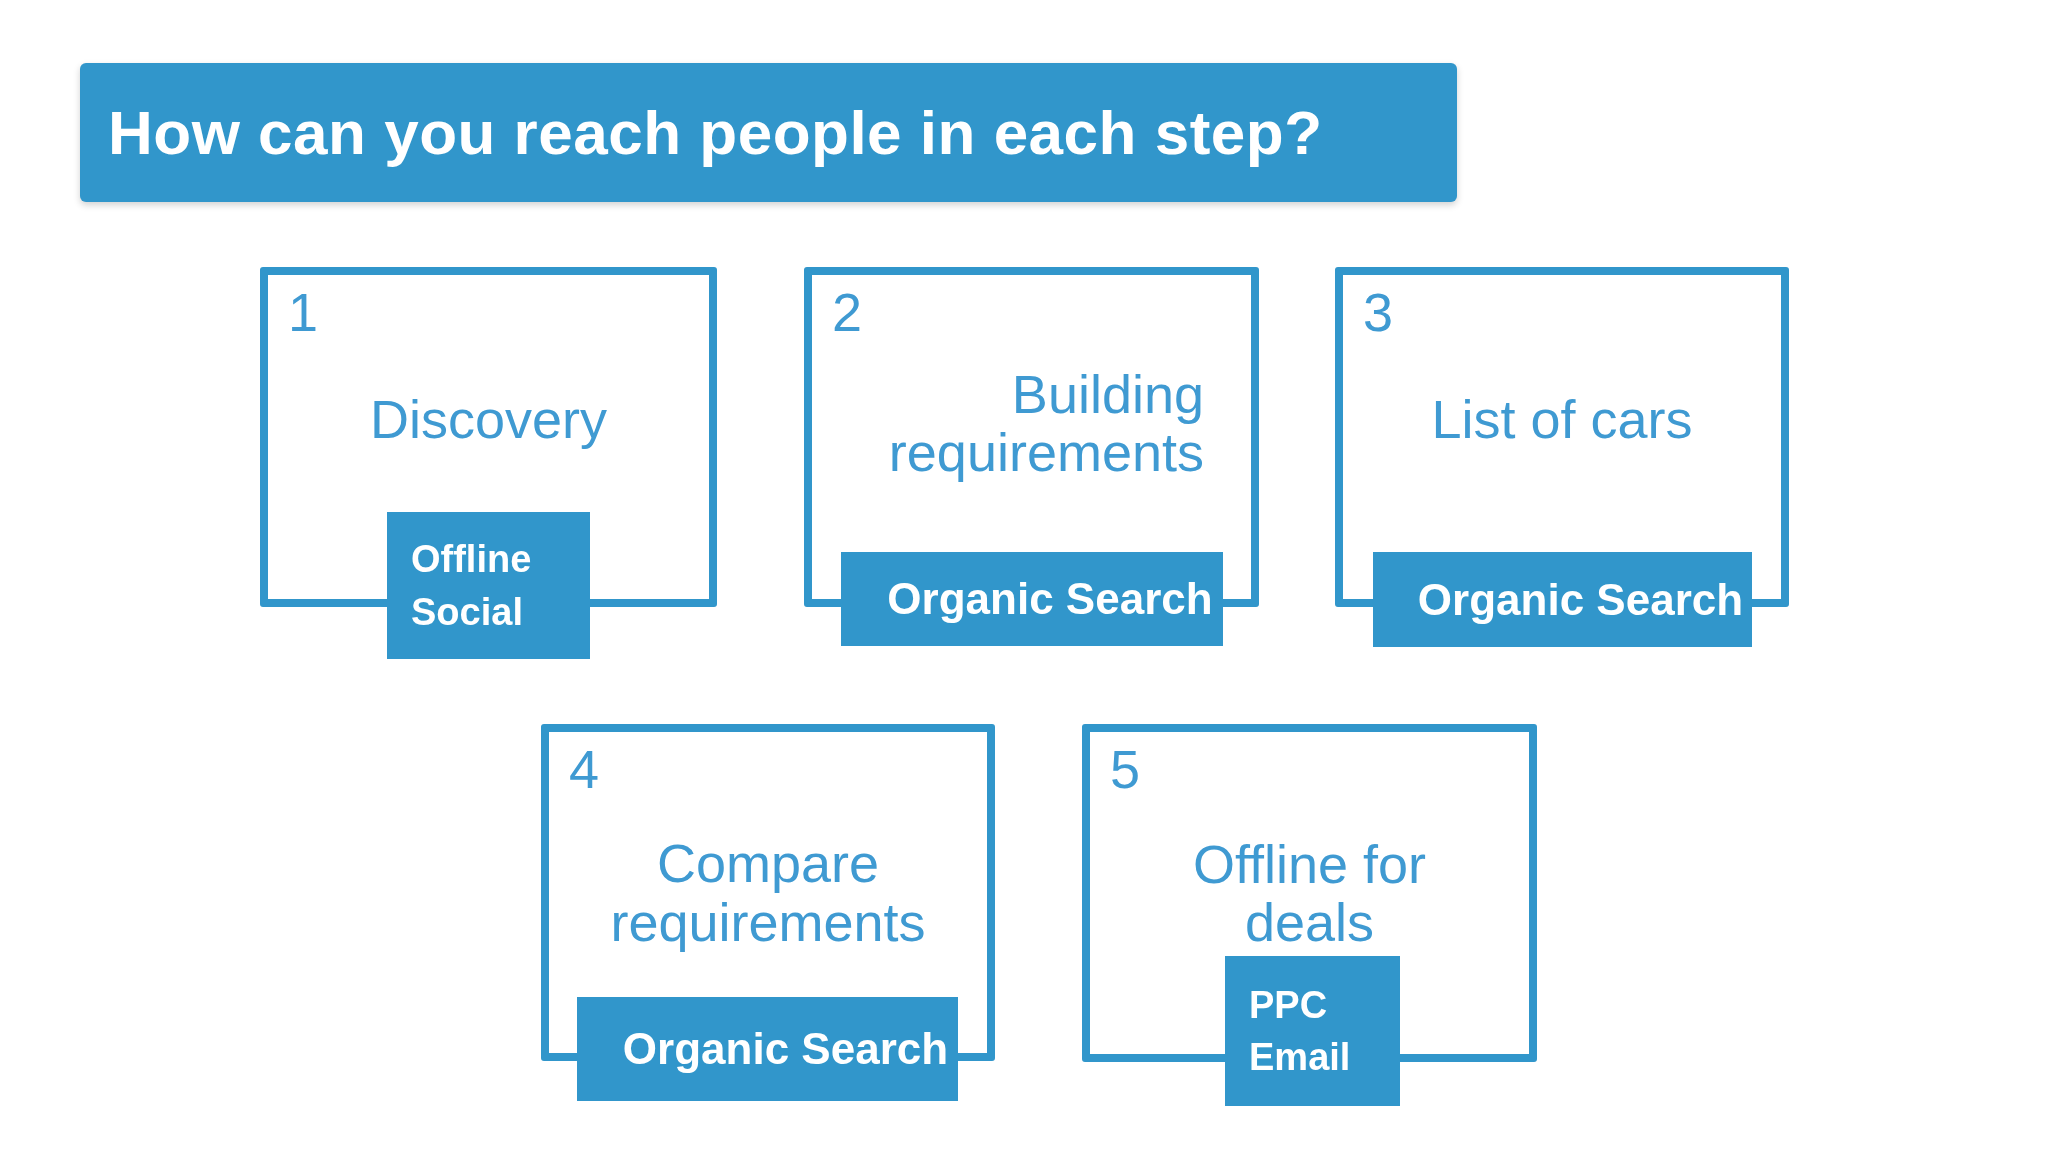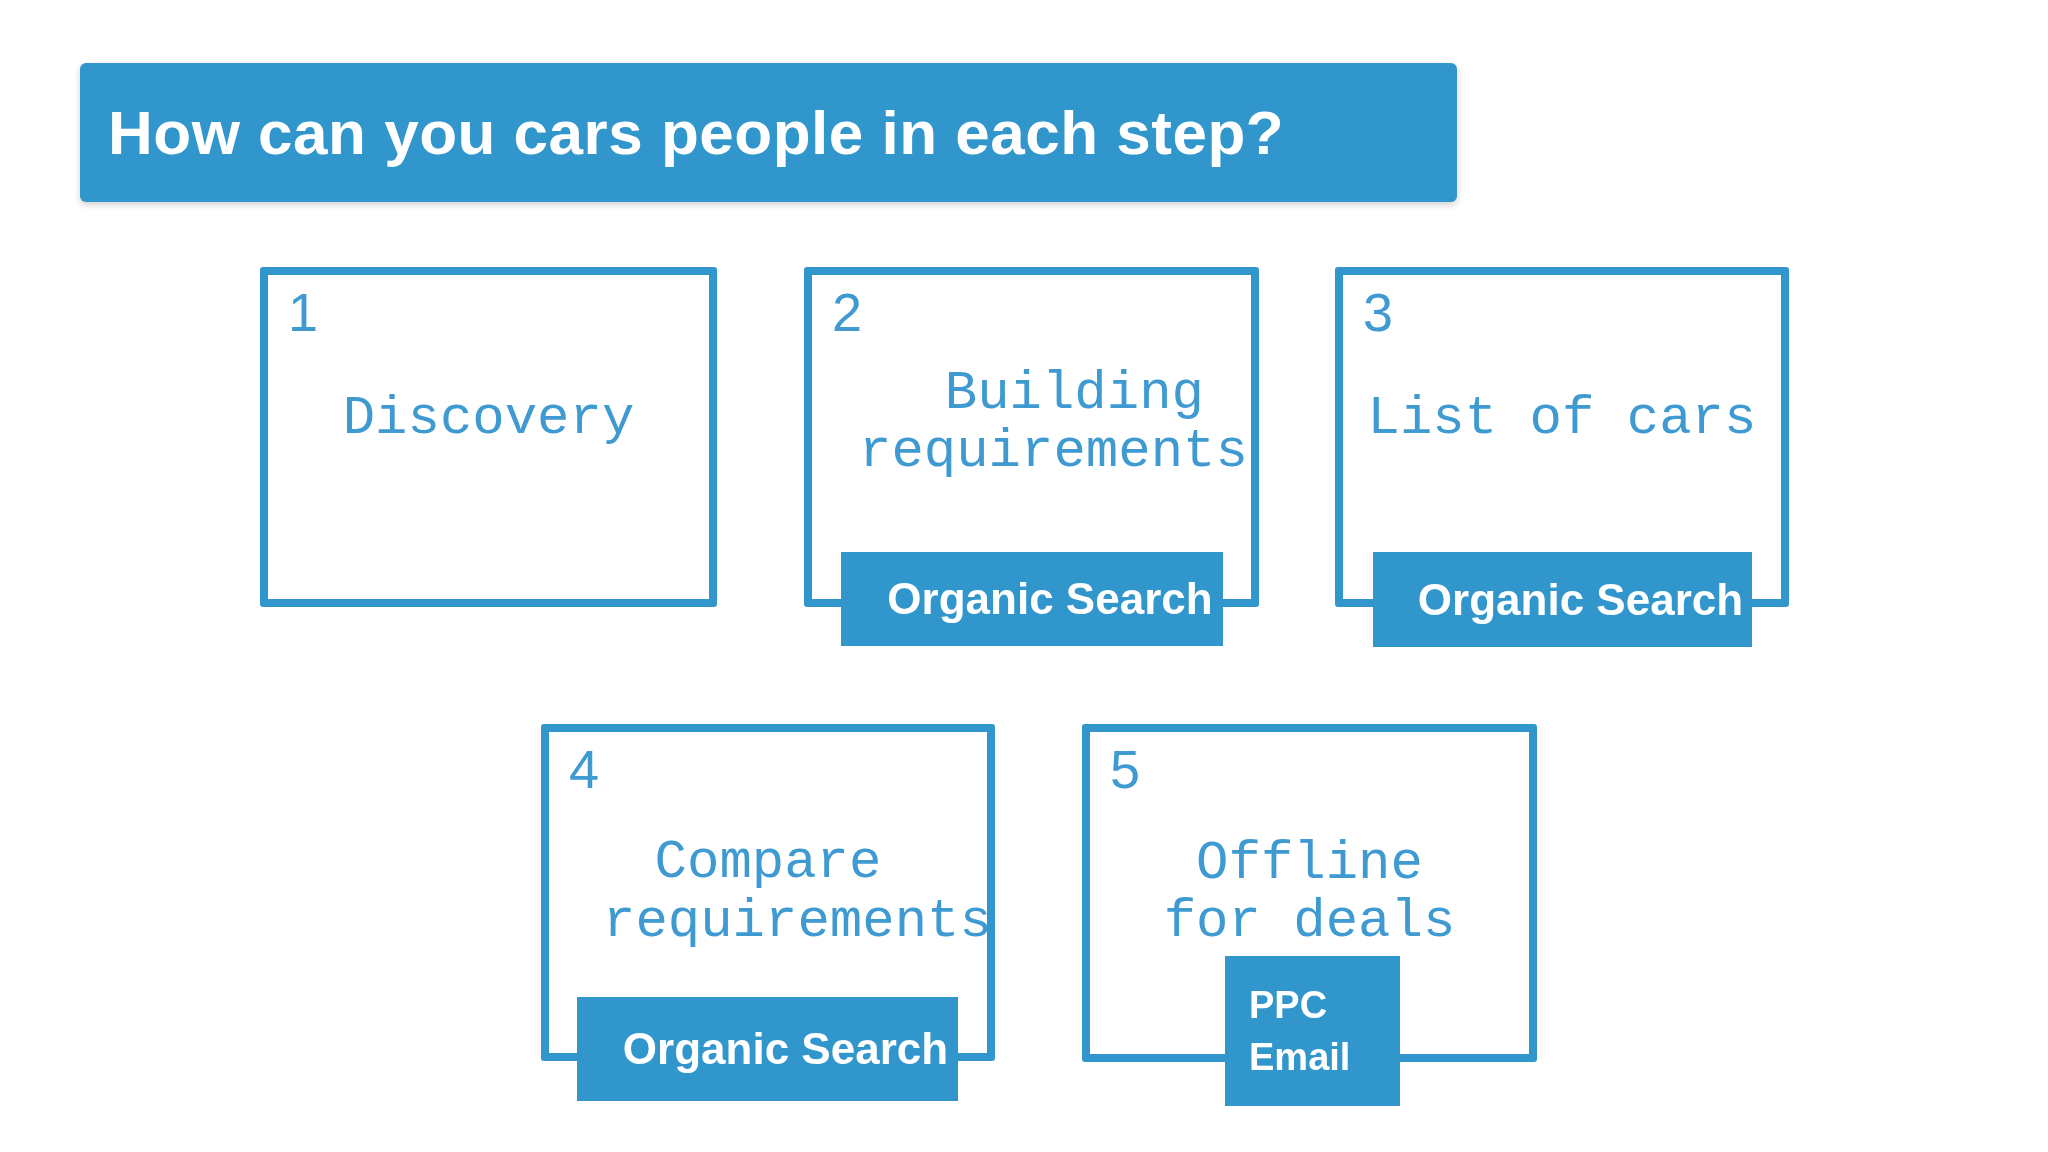--- a/index.html
+++ b/index.html
@@ -61,21 +61,20 @@
     display: flex;
     align-items: center;
     justify-content: center;
     text-align: center;
   }
   .step-label {
     font-size: 54px;
     font-weight: 400;
     line-height: 1.08;
     color: var(--label, #3f9ad2);
-    font-family: Liberation Mono, monospace;
   }
   .box2 .step-label { display: inline-block; text-align: right; max-width: 345px; margin-top: -28px; }
   .box1 .step-label { margin-top: -36px; }
   .box3 .step-label { margin-top: -36px; }
   .box4 .step-label { max-width: 330px; }
   .box5 .step-label { max-width: 340px; }
 
   
   .badge {
     position: absolute;
@@ -99,27 +98,31 @@
   .badge-b5 { left: 135px; top: 224px; width: 175px; height: 150px; }
 
   .badge-line { white-space: nowrap; }
 </style>
 </head>
 <body>
 
 <div id="slide">
 
   <div class="title-bar">
-    <span class="title-text">How can you cars people in each step?</span>
+    <span class="title-text">How can you reach people in each step?</span>
   </div>
 
   <div class="box box1">
     <span class="step-number">1</span>
     <div class="box-content">
       <span class="step-label">Discovery</span>
+    </div>
+    <div class="badge multi badge-b1">
+      <div class="badge-line">Offline</div>
+      <div class="badge-line">Social</div>
     </div>
   </div>
 
   <div class="box box2">
     <span class="step-number">2</span>
     <div class="box-content">
       <span class="step-label">Building requirements</span>
     </div>
     <div class="badge single badge-b2">
       <div class="badge-line">Organic Search</div>

